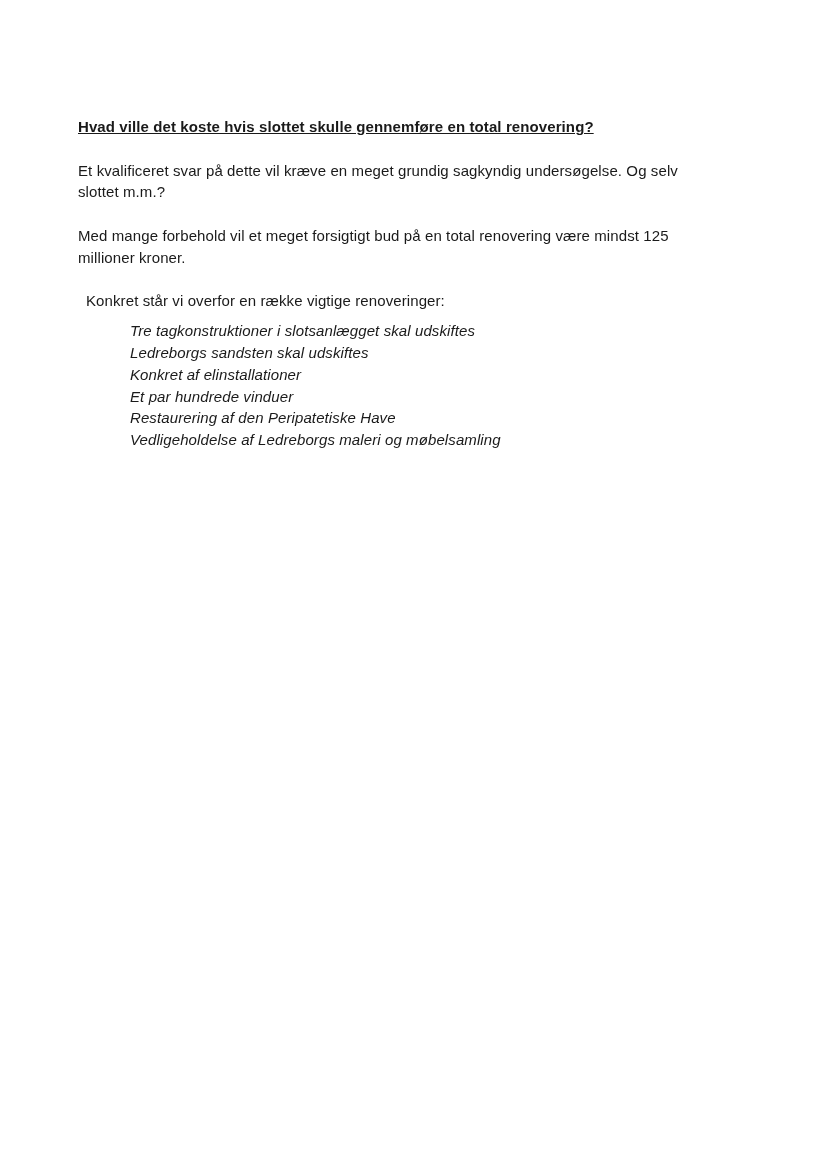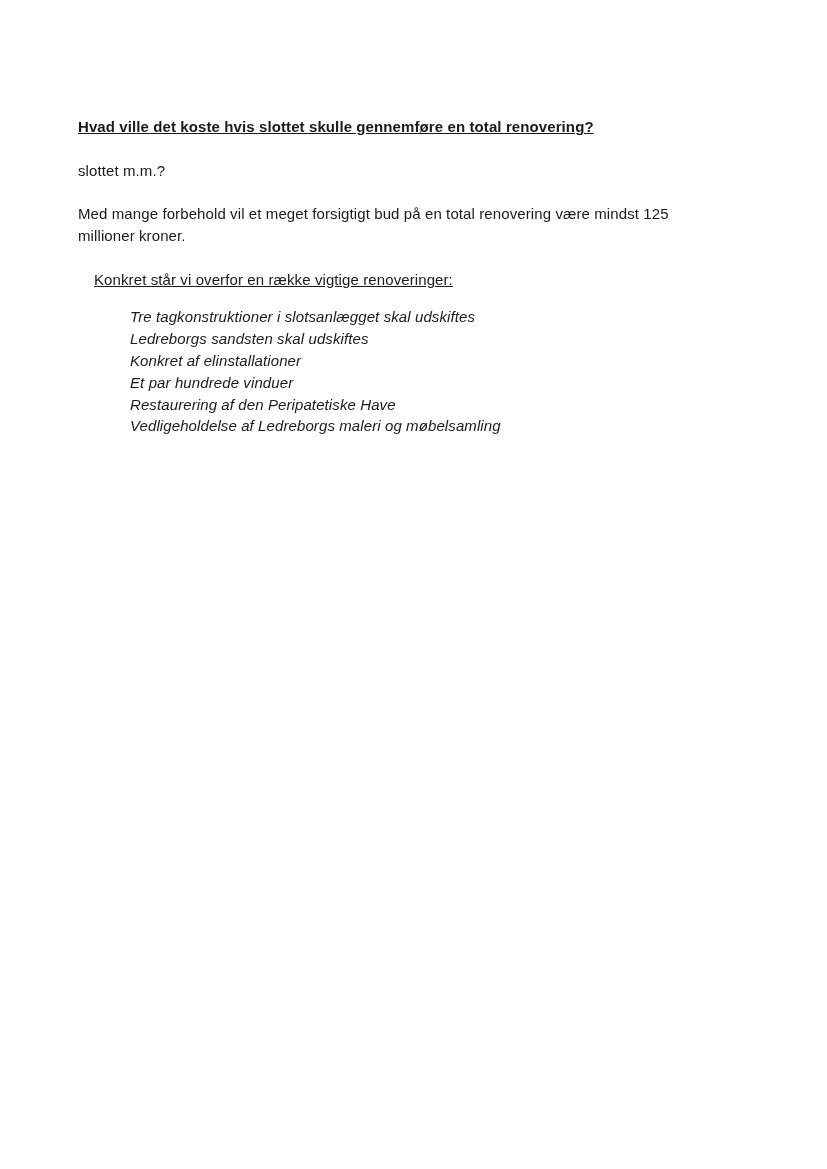--- a/index.html
+++ b/index.html
@@ -32,42 +32,42 @@
     margin: 0 0 21.8px 0;
   }
   .para {
     margin: 0 0 21.8px 0;
   }
   .line {
     display: block;
     white-space: nowrap;
   }
   .list-intro {
-    text-decoration: underline;
-    margin: 16px;
+    margin: 8px;
   }
   .renovation-list {
     margin: 4px;
     padding: 0 0 0 48px;
     list-style: none;
     font-style: italic;
   }
   .renovation-list li {
     white-space: nowrap;
   }
 </style>
 </head>
 <body>
 
 <div class="page">
   <div class="doc">
 
     <div class="heading">Hvad ville det koste hvis slottet skulle gennemføre en total renovering?</div>
 
     <div class="para">
+      <span class="line">Et kvalificeret svar på dette vil kræve en meget grundig sagkyndig undersøgelse. Og selv</span>
       <span class="line">slottet m.m.?</span>
     </div>
 
     <div class="para">
       <span class="line">Med mange forbehold vil et meget forsigtigt bud på en total renovering være mindst 125</span>
       <span class="line">millioner kroner.</span>
     </div>
 
     <div class="list-intro">Konkret står vi overfor en række vigtige renoveringer:</div>
 

